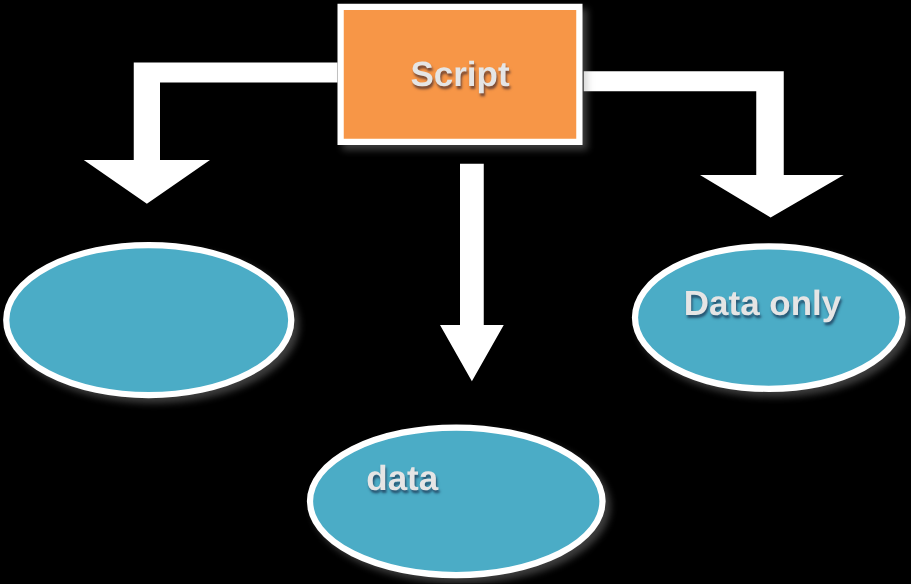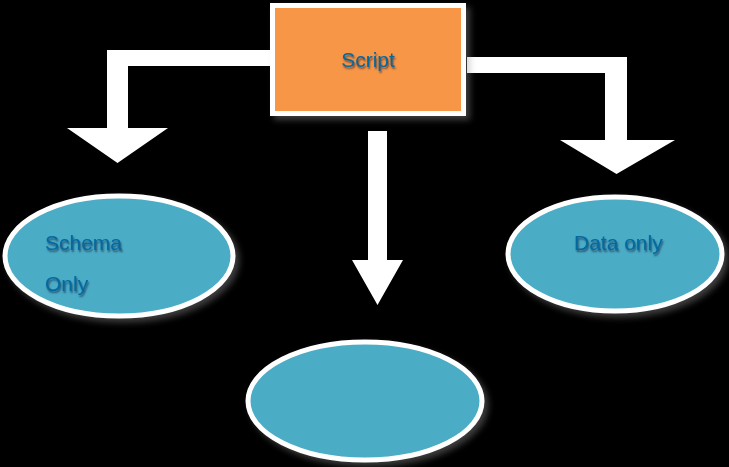--- a/index.html
+++ b/index.html
@@ -21,23 +21,23 @@
     width: 729px;
     height: 467px;
   }
   svg.shapes {
     position: absolute;
     left: 0;
     top: 0;
   }
   .label {
     position: absolute;
-    color: #0369a1;
-    font-weight: normal;
-    font-size: 21px;
+    color: #e5e5e5;
+    font-weight: bold;
+    font-size: 28px;
     text-shadow: 1px 2px 2px rgba(10, 10, 40, 0.55);
     white-space: nowrap;
     pointer-events: none;
   }
   .label span {
     display: block;
   }
   .script-label {
     left: 270px;
     top: 3px;
@@ -54,21 +54,20 @@
   }
   .schema-and-data-label {
     left: 293px;
     top: 362px;
     line-height: 42px;
   }
   .data-only-label {
     left: 547px;
     top: 222px;
     line-height: 41px;
-    margin-left: 27px;
   }
 </style>
 </head>
 <body>
 
 <div class="canvas">
 
   <svg class="shapes" width="729" height="467" viewBox="0 0 729 467">
     <defs>
       <filter id="ds" x="-20%" y="-20%" width="150%" height="150%">
@@ -84,25 +83,22 @@
 
     <ellipse cx="119" cy="256" rx="114" ry="60" stroke-width="5" filter="url(#ds)" fill="#4BACC6" stroke="#FFFFFF"></ellipse>
     <ellipse cx="365" cy="401" rx="117" ry="59" stroke-width="5" filter="url(#ds)" fill="#4BACC6" stroke="#FFFFFF"></ellipse>
     <ellipse cx="615" cy="254" rx="107" ry="57" stroke-width="5" filter="url(#ds)" fill="#4BACC6" stroke="#FFFFFF"></ellipse>
   </svg>
 
   <div class="label script-label">
     <span>Script</span>
   </div>
 
-  <div class="label schema-only-label">
-    <span>Schema</span>
-    <span>Only</span>
-  </div>
 
   <div class="label schema-and-data-label">
+    <span>data</span>
   </div>
 
   <div class="label data-only-label">
     <span>Data only</span>
   </div>
 
 </div>
 
 </body></html>

